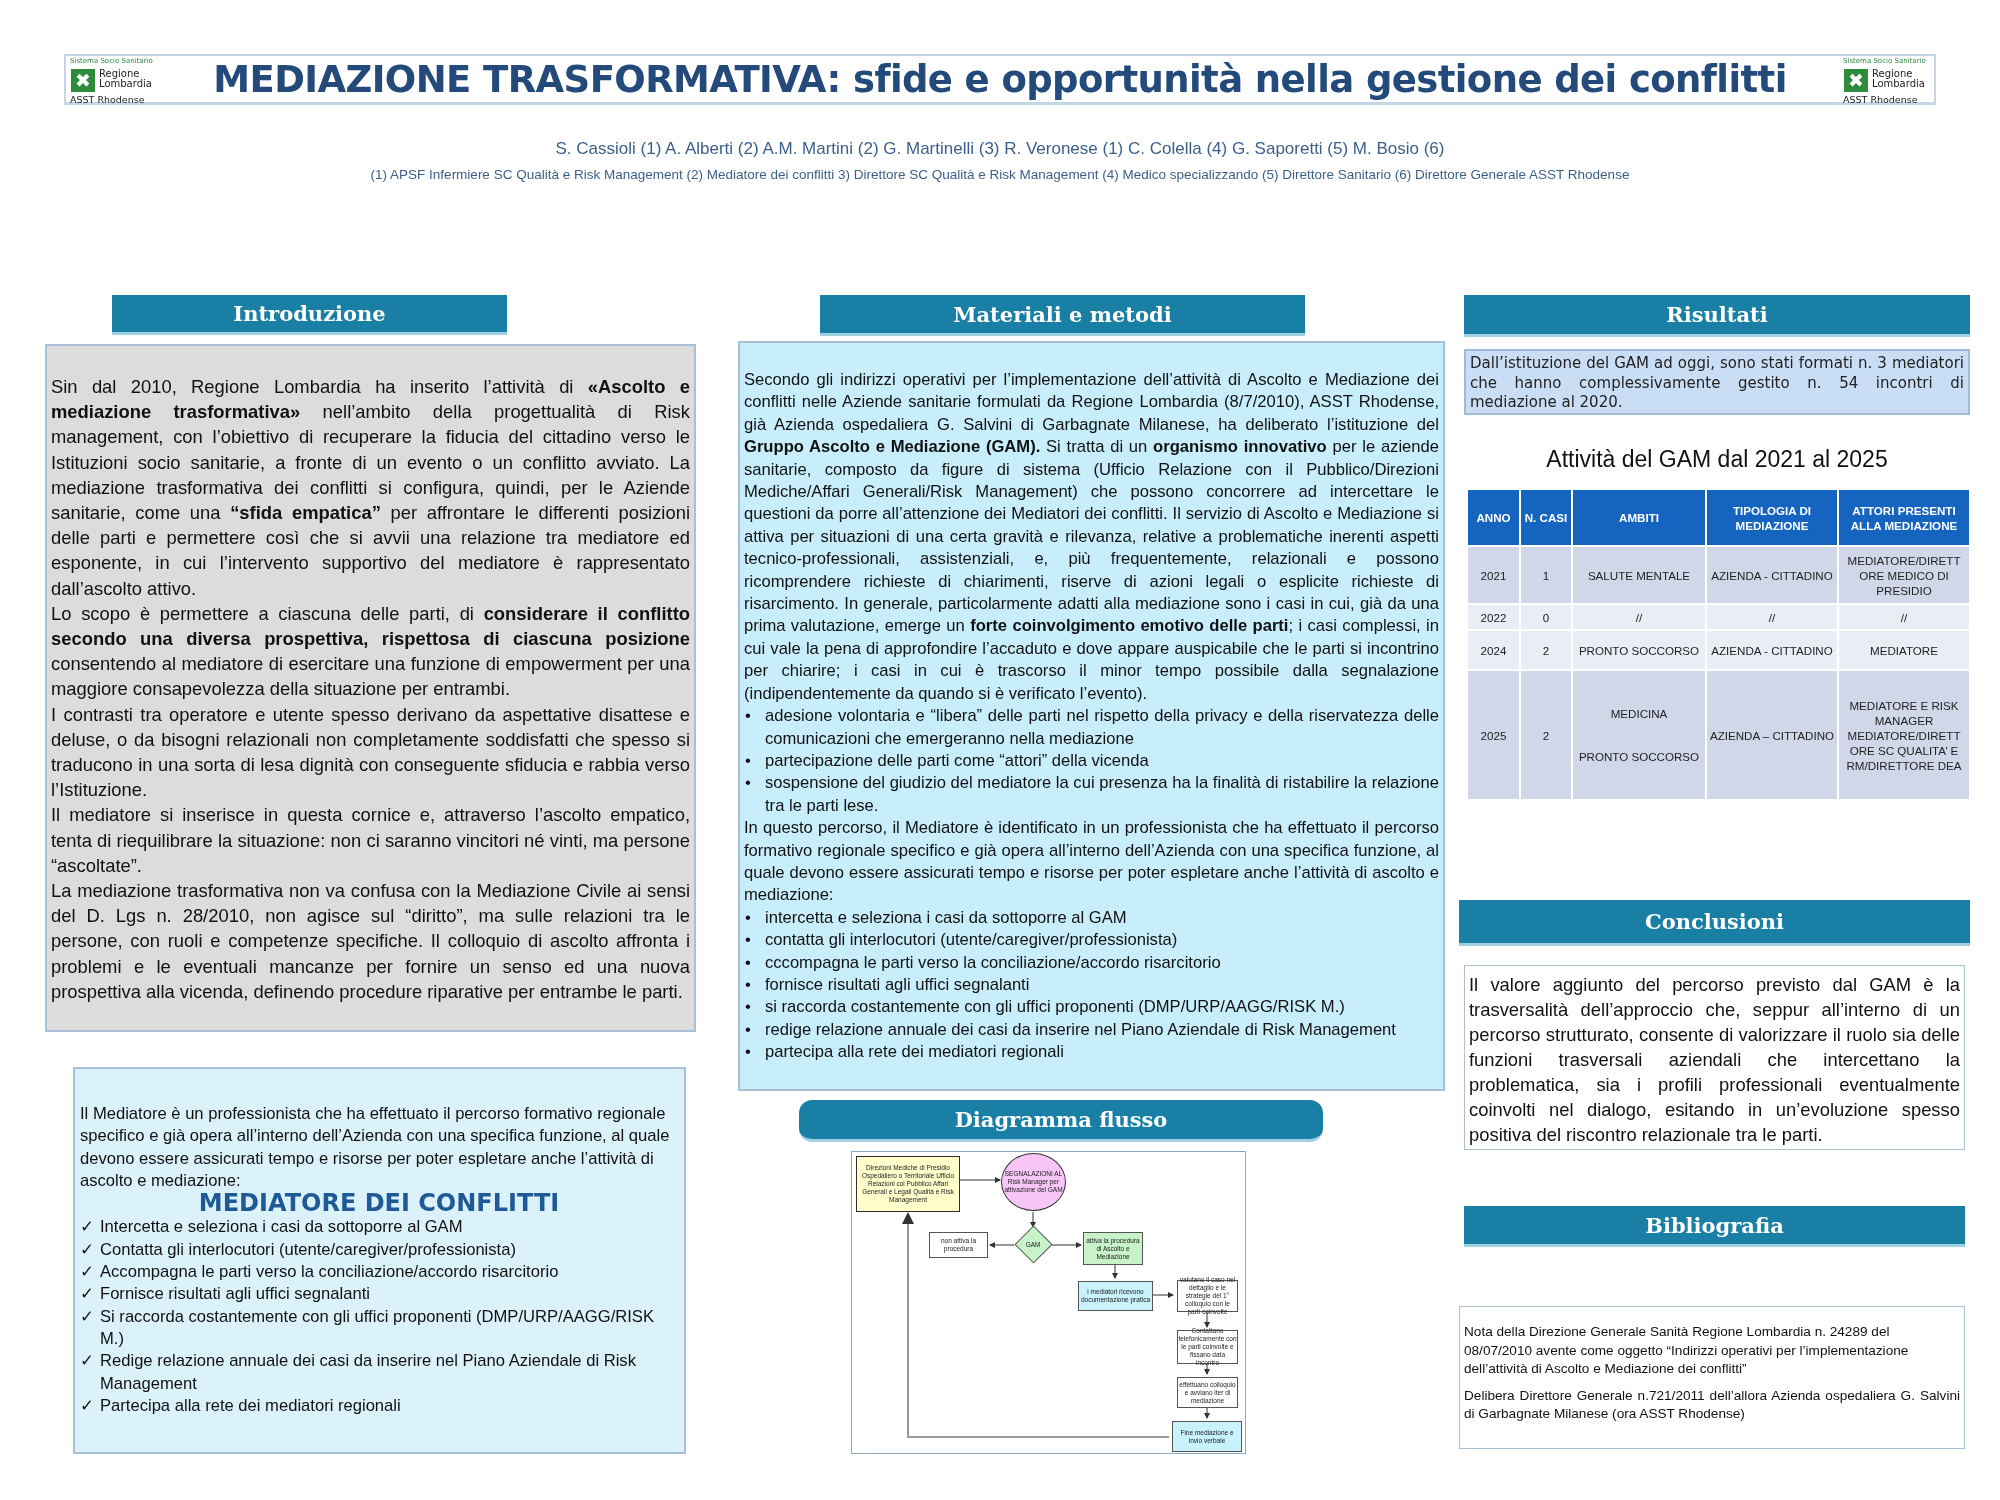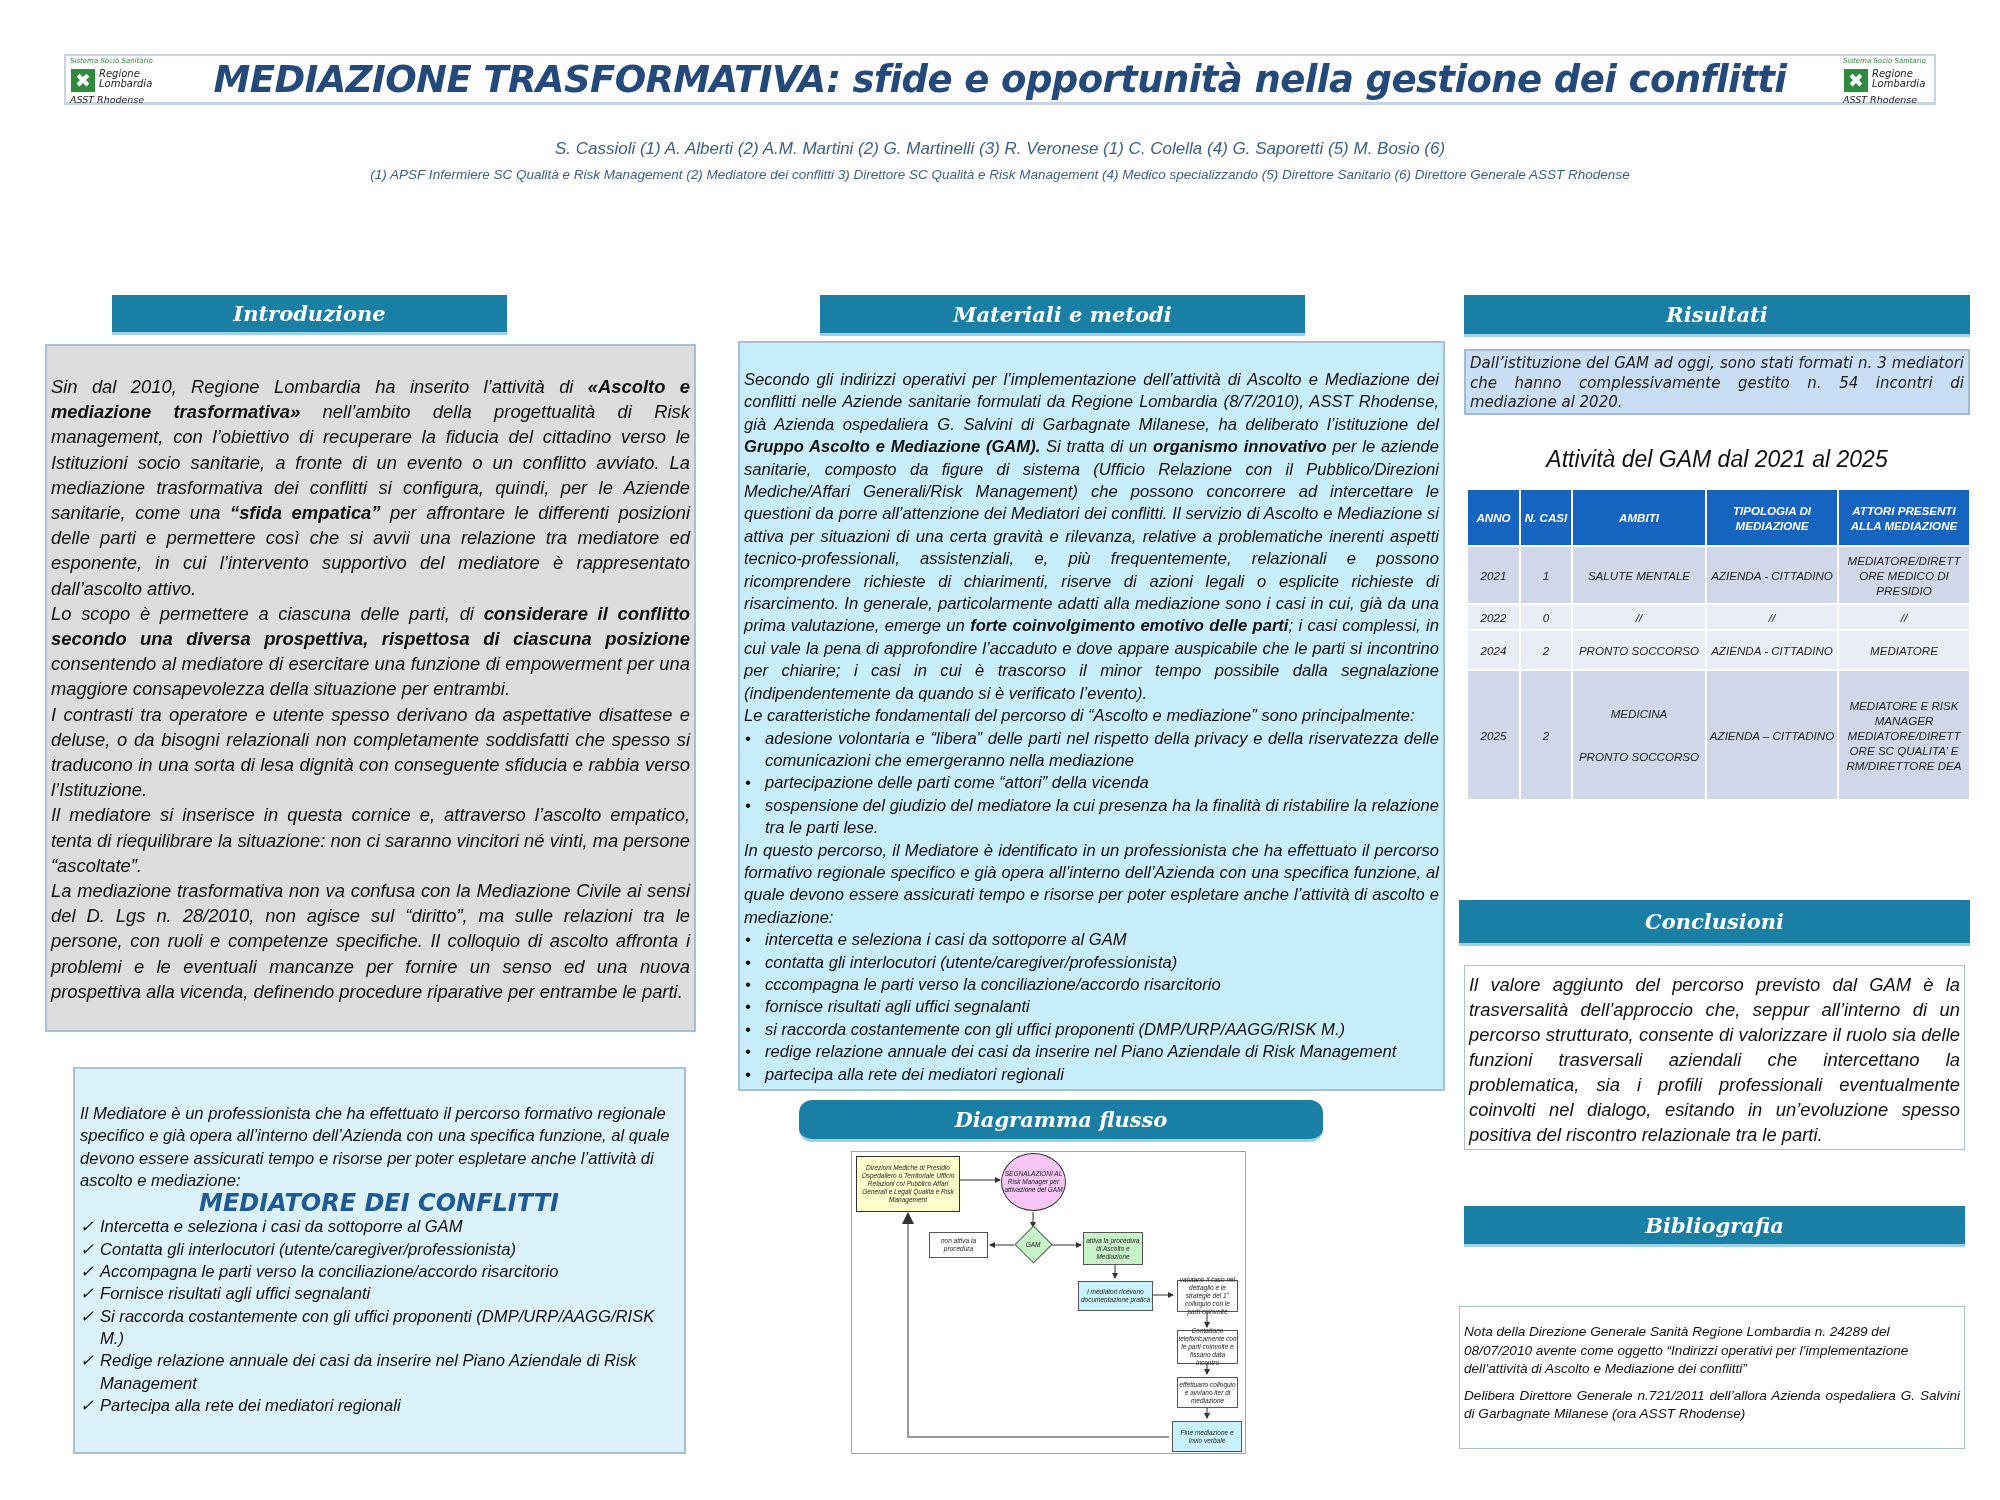--- a/index.html
+++ b/index.html
@@ -1,18 +1,18 @@
 <!DOCTYPE html>
 <html><head>
 <meta charset="utf-8">
 <style>
   * { box-sizing: border-box; margin: 0; padding: 0; }
   html, body { width: 2000px; height: 1500px; background: #ffffff; overflow: hidden; }
   body { position: relative; font-family: "Liberation Sans", sans-serif; color: #111; }
-  .abs { position: absolute; font-style: italic; }
+  .abs { position: absolute; }
 
   
   #title-bar { left: 64px; top: 54px; width: 1872px; height: 51px; border: 2px solid #c5d5e6; border-bottom-width: 3px; background: #fff; }
   #title-text { position: absolute; left: 0; right: 0; top: 2px; text-align: center; font-family: "DejaVu Sans", sans-serif; font-weight: bold; font-size: 37px; color: #234a7a; letter-spacing: -0.6px; }
   .logo { position: absolute; top: 0; width: 95px; height: 48px; font-family: "DejaVu Sans", sans-serif; }
   .logo .sss { position: absolute; top: 1px; left: 2px; font-size: 7px; color: #2b8a3e; white-space: nowrap; }
   .logo .mark { position: absolute; top: 13px; left: 3px; width: 24px; height: 23px; background: #2e8b3b; color: #fff; font-size: 19px; line-height: 23px; text-align: center; font-weight: bold; }
   .logo .rl { position: absolute; top: 13px; left: 31px; font-size: 10px; line-height: 10px; color: #222; }
   .logo .asst { position: absolute; top: 38px; left: 2px; font-size: 9.5px; color: #222; white-space: nowrap; }
 
@@ -95,21 +95,20 @@
       <li><span class="ck">✓</span>Fornisce risultati agli uffici segnalanti</li>
       <li><span class="ck">✓</span>Si raccorda costantemente con gli uffici proponenti (DMP/URP/AAGG/RISK M.)</li>
       <li><span class="ck">✓</span>Redige relazione annuale dei casi da inserire nel Piano Aziendale di Risk Management</li>
       <li><span class="ck">✓</span>Partecipa alla rete dei mediatori regionali</li>
     </ul>
 </div>
 
 <div class="abs sec-header" style="left:820px;top:295px;width:485px;height:41px;">Materiali e metodi</div>
 <div id="mat-box" class="abs box just">
   <p id="mat-p1"><span>Secondo gli indirizzi operativi per l’implementazione dell’attività di Ascolto e Mediazione dei conflitti nelle Aziende sanitarie formulati da Regione Lombardia (8/7/2010), ASST Rhodense, già Azienda ospedaliera G. Salvini di Garbagnate Milanese, ha deliberato l’istituzione del </span><b>Gruppo Ascolto e Mediazione (GAM).</b><span> Si tratta di un </span><b>organismo innovativo</b><span> per le aziende sanitarie, composto da figure di sistema (Ufficio Relazione con il Pubblico/Direzioni Mediche/Affari Generali/Risk Management) che possono concorrere ad intercettare le questioni da porre all’attenzione dei Mediatori dei conflitti. Il servizio di Ascolto e Mediazione si attiva per situazioni di una certa gravità e rilevanza, relative a problematiche inerenti aspetti tecnico-professionali, assistenziali, e, più frequentemente, relazionali e possono ricomprendere richieste di chiarimenti, riserve di azioni legali o esplicite richieste di risarcimento. In generale, particolarmente adatti alla mediazione sono i casi in cui, già da una prima valutazione, emerge un </span><b>forte coinvolgimento emotivo delle parti</b><span>; i casi complessi, in cui vale la pena di approfondire l’accaduto e dove appare auspicabile che le parti si incontrino per chiarire; i casi in cui è trascorso il minor tempo possibile dalla segnalazione (indipendentemente da quando si è verificato l’evento).</span></p>
-  <p>Le caratteristiche fondamentali del percorso di “Ascolto e mediazione” sono principalmente:</p>
   <ul class="bullets" id="mat-features">
       <li><span class="bt">•</span>adesione volontaria e “libera” delle parti nel rispetto della privacy e della riservatezza delle comunicazioni che emergeranno nella mediazione</li>
       <li><span class="bt">•</span>partecipazione delle parti come “attori” della vicenda</li>
       <li><span class="bt">•</span>sospensione del giudizio del mediatore la cui presenza ha la finalità di ristabilire la relazione tra le parti lese.</li>
     </ul>
   <p>In questo percorso, il Mediatore è identificato in un professionista che ha effettuato il percorso formativo regionale specifico e già opera all’interno dell’Azienda con una specifica funzione, al quale devono essere assicurati tempo e risorse per poter espletare anche l’attività di ascolto e mediazione:</p>
   <ul class="bullets" id="mat-tasks" style="text-align:left;">
       <li><span class="bt">•</span>intercetta e seleziona i casi da sottoporre al GAM</li>
       <li><span class="bt">•</span>contatta gli interlocutori (utente/caregiver/professionista)</li>
       <li><span class="bt">•</span>cccompagna le parti verso la conciliazione/accordo risarcitorio</li>

